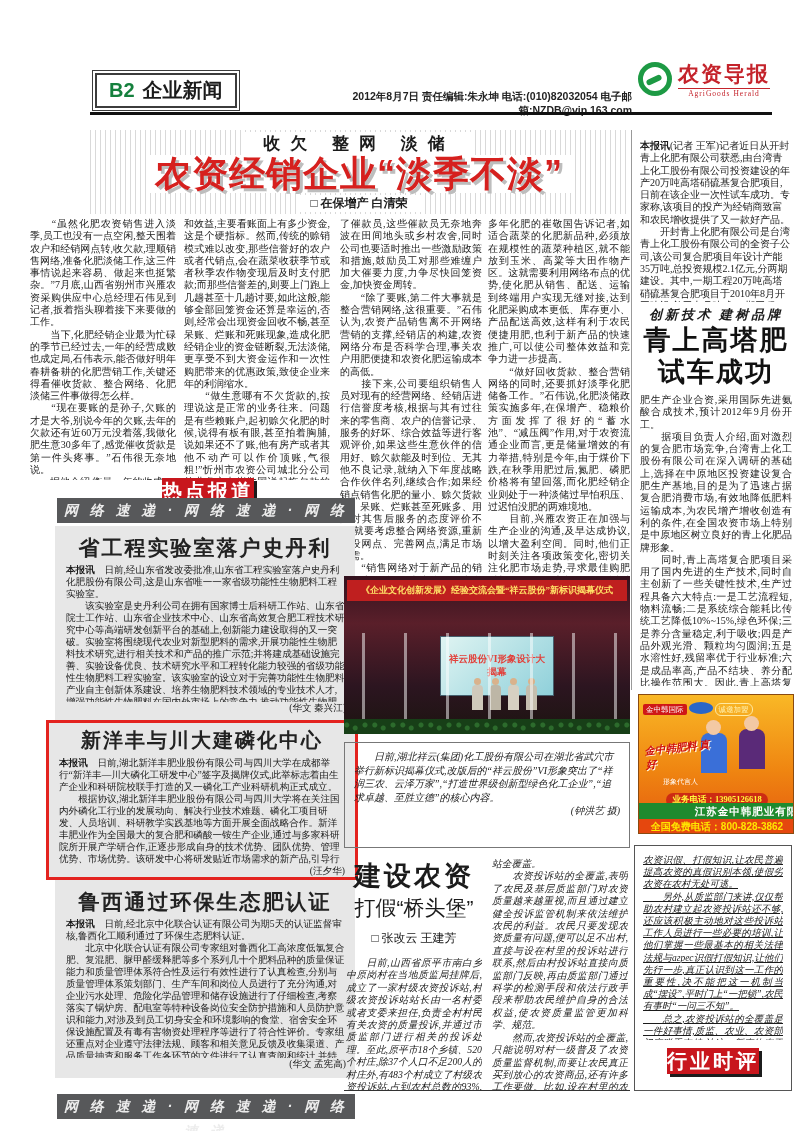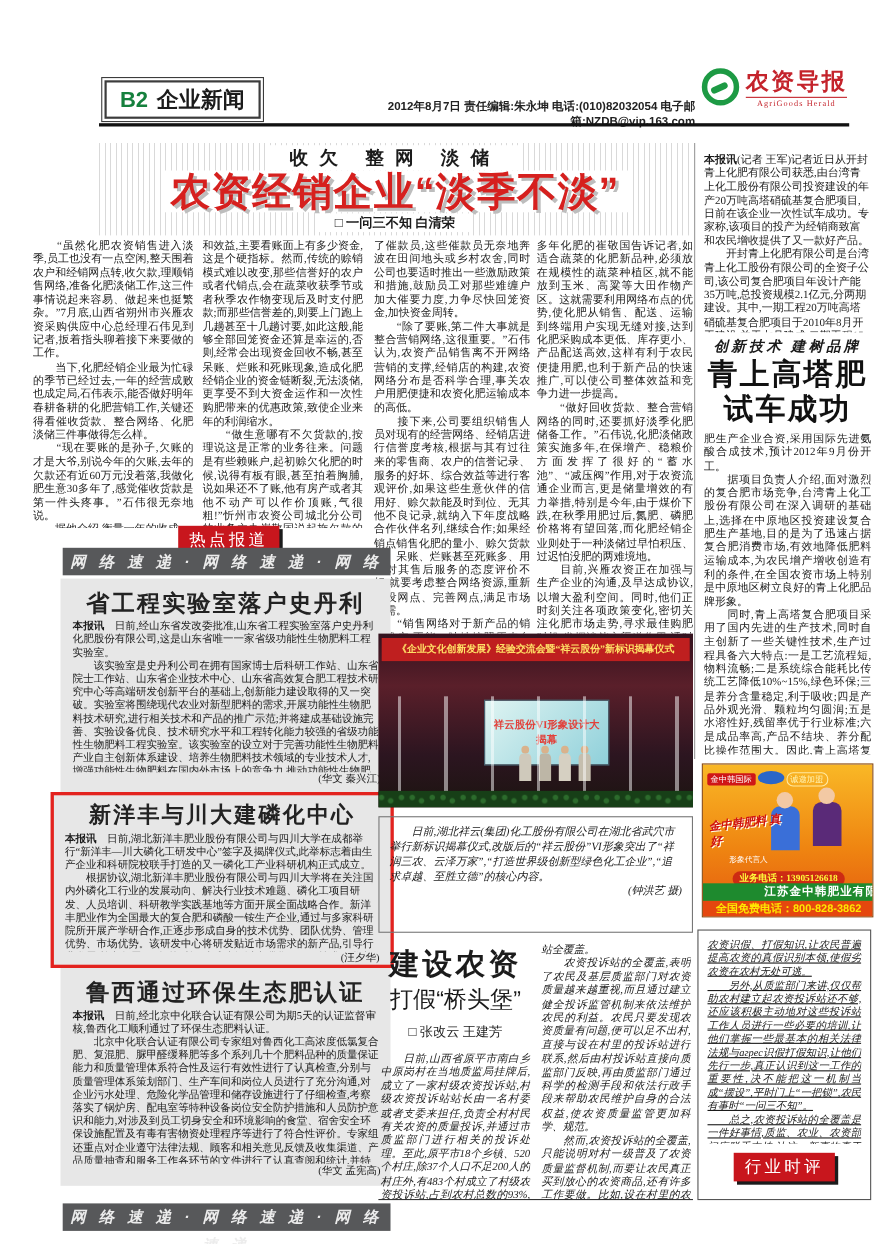--- a/index.html
+++ b/index.html
@@ -20,21 +20,21 @@
   .brand-en{color:#c4232b;font-size:7.5px;border-top:1px solid #c4232b;text-align:center;letter-spacing:1px;}
   .rule{background:#111;}
   
   .stripes{background:repeating-linear-gradient(90deg,#ffffff 0 2px,#d9d9d9 2px 3px,#ffffff 3px 5px);text-align:center;}
   .kicker{display:inline-block;background:#fff;padding:0 20px;font-size:17px;font-weight:bold;letter-spacing:10px;font-family:"Liberation Sans",sans-serif;}
   .bigred{display:inline-block;background:#fff;padding:0 8px;font-size:36px;font-weight:900;color:#d6201e;
           font-family:"Liberation Sans",sans-serif;letter-spacing:1px;text-shadow:3px 3px 0 #bdbdbd;line-height:1.05;}
   .lead-byline{display:inline-block;background:#fff;padding:0 14px;font-size:12px;font-weight:bold;}
   .bodycol{font-size:10px;line-height:12.3px;}
   
-  .redbadge{background:#c8161d;color:#fff;font-weight:normal;font-size:15px;letter-spacing:3px;
+  .redbadge{background:#c8161d;color:#fff;font-weight:bold;font-size:20px;letter-spacing:3px;
             text-align:center;line-height:26px;box-shadow:3px 3px 0 #1c1c1c;font-family:"Liberation Sans",sans-serif;}
   .netbar{background:#57585a;color:#ececec;font-style:italic;font-weight:bold;font-size:14px;
           letter-spacing:4px;text-align:center;line-height:25px;font-family:"Liberation Sans",sans-serif;}
   .graybox{background:#e7e7e7;}
   .atitle{font-family:"Liberation Sans",sans-serif;font-weight:bold;font-size:21px;text-align:center;letter-spacing:2px;color:#222;}
   .abody{font-size:9.6px;line-height:12px;}
   .asign{font-size:9.6px;text-align:right;}
   .leadword{font-weight:bold;}
   .hlbox{border:3px solid #e3231f;background:#e7e7e7;box-sizing:border-box;}
   
@@ -91,21 +91,21 @@
     <div>
       <div class="brand">农资导报</div>
       <div class="brand-en">AgriGoods Herald</div>
     </div>
   </div>
   <div class="abs rule" style="left:90px;top:112px;width:682px;height:3px;"></div>
 
   <div class="abs stripes" style="left:88px;top:130px;width:542px;height:84px;padding-top:2px;box-sizing:border-box;">
     <div><span class="kicker">收欠 整网 淡储</span></div>
     <div><span class="bigred">农资经销企业“淡季不淡”</span></div>
-    <div><span class="lead-byline">□ 一问三不知  白清荣</span></div>
+    <div><span class="lead-byline">□ 在保增产  白清荣</span></div>
   </div>
 
   <div class="abs bodycol flow clip" style="left:30px;top:218px;width:146px;height:262px;">　　“虽然化肥农资销售进入淡季,员工也没有一点空闲,整天围着农户和经销网点转,收欠款,理顺销售网络,准备化肥淡储工作,这三件事情说起来容易、做起来也挺繁杂。”7月底,山西省朔州市兴雁农资采购供应中心总经理石伟见到记者,扳着指头聊着接下来要做的工作。
 　　当下,化肥经销企业最为忙碌的季节已经过去,一年的经营成败也成定局,石伟表示,能否做好明年春耕备耕的化肥营销工作,关键还得看催收货款、整合网络、化肥淡储三件事做得怎么样。
 　　“现在要账的是孙子,欠账的才是大爷,别说今年的欠账,去年的欠款还有近60万元没着落,我做化肥生意30多年了,感觉催收货款是第一件头疼事。”石伟很无奈地说。
 　　据他介绍,衡量一年的收成</div>
   <div class="abs bodycol flow clip" style="left:184px;top:218px;width:146px;height:262px;">和效益,主要看账面上有多少资金,这是个硬指标。然而,传统的赊销模式难以改变,那些信誉好的农户或者代销点,会在蔬菜收获季节或者秋季农作物变现后及时支付肥款;而那些信誉差的,则要上门跑上几趟甚至十几趟讨要,如此这般,能够全部回笼资金还算是幸运的,否则,经常会出现资金回收不畅,甚至呆账、烂账和死账现象,造成化肥经销企业的资金链断裂,无法淡储,更享受不到大资金运作和一次性购肥带来的优惠政策,致使企业来年的利润缩水。
 　　“做生意哪有不欠货款的,按理说这是正常的业务往来。问题是有些赖账户,起初赊欠化肥的时候,说得有板有眼,甚至拍着胸脯,说如果还不了账,他有房产或者其他不动产可以作价顶账,气很粗!”忻州市农资公司城北分公司的业务主办崔敬国说起拖欠款的事情也是很发愁。他说,下半年回收化肥款首当其冲,公司原来推销化肥人员的身份现在也变成</div>
   <div class="abs bodycol flow clip" style="left:340px;top:218px;width:142px;height:358px;">了催款员,这些催款员无奈地奔波在田间地头或乡村农舍,同时公司也要适时推出一些激励政策和措施,鼓励员工对那些难缠户加大催要力度,力争尽快回笼资金,加快资金周转。
 　　“除了要账,第二件大事就是整合营销网络,这很重要。”石伟认为,农资产品销售离不开网络营销的支撑,经销店的构建,农资网络分布是否科学合理,事关农户用肥便捷和农资化肥运输成本的高低。

